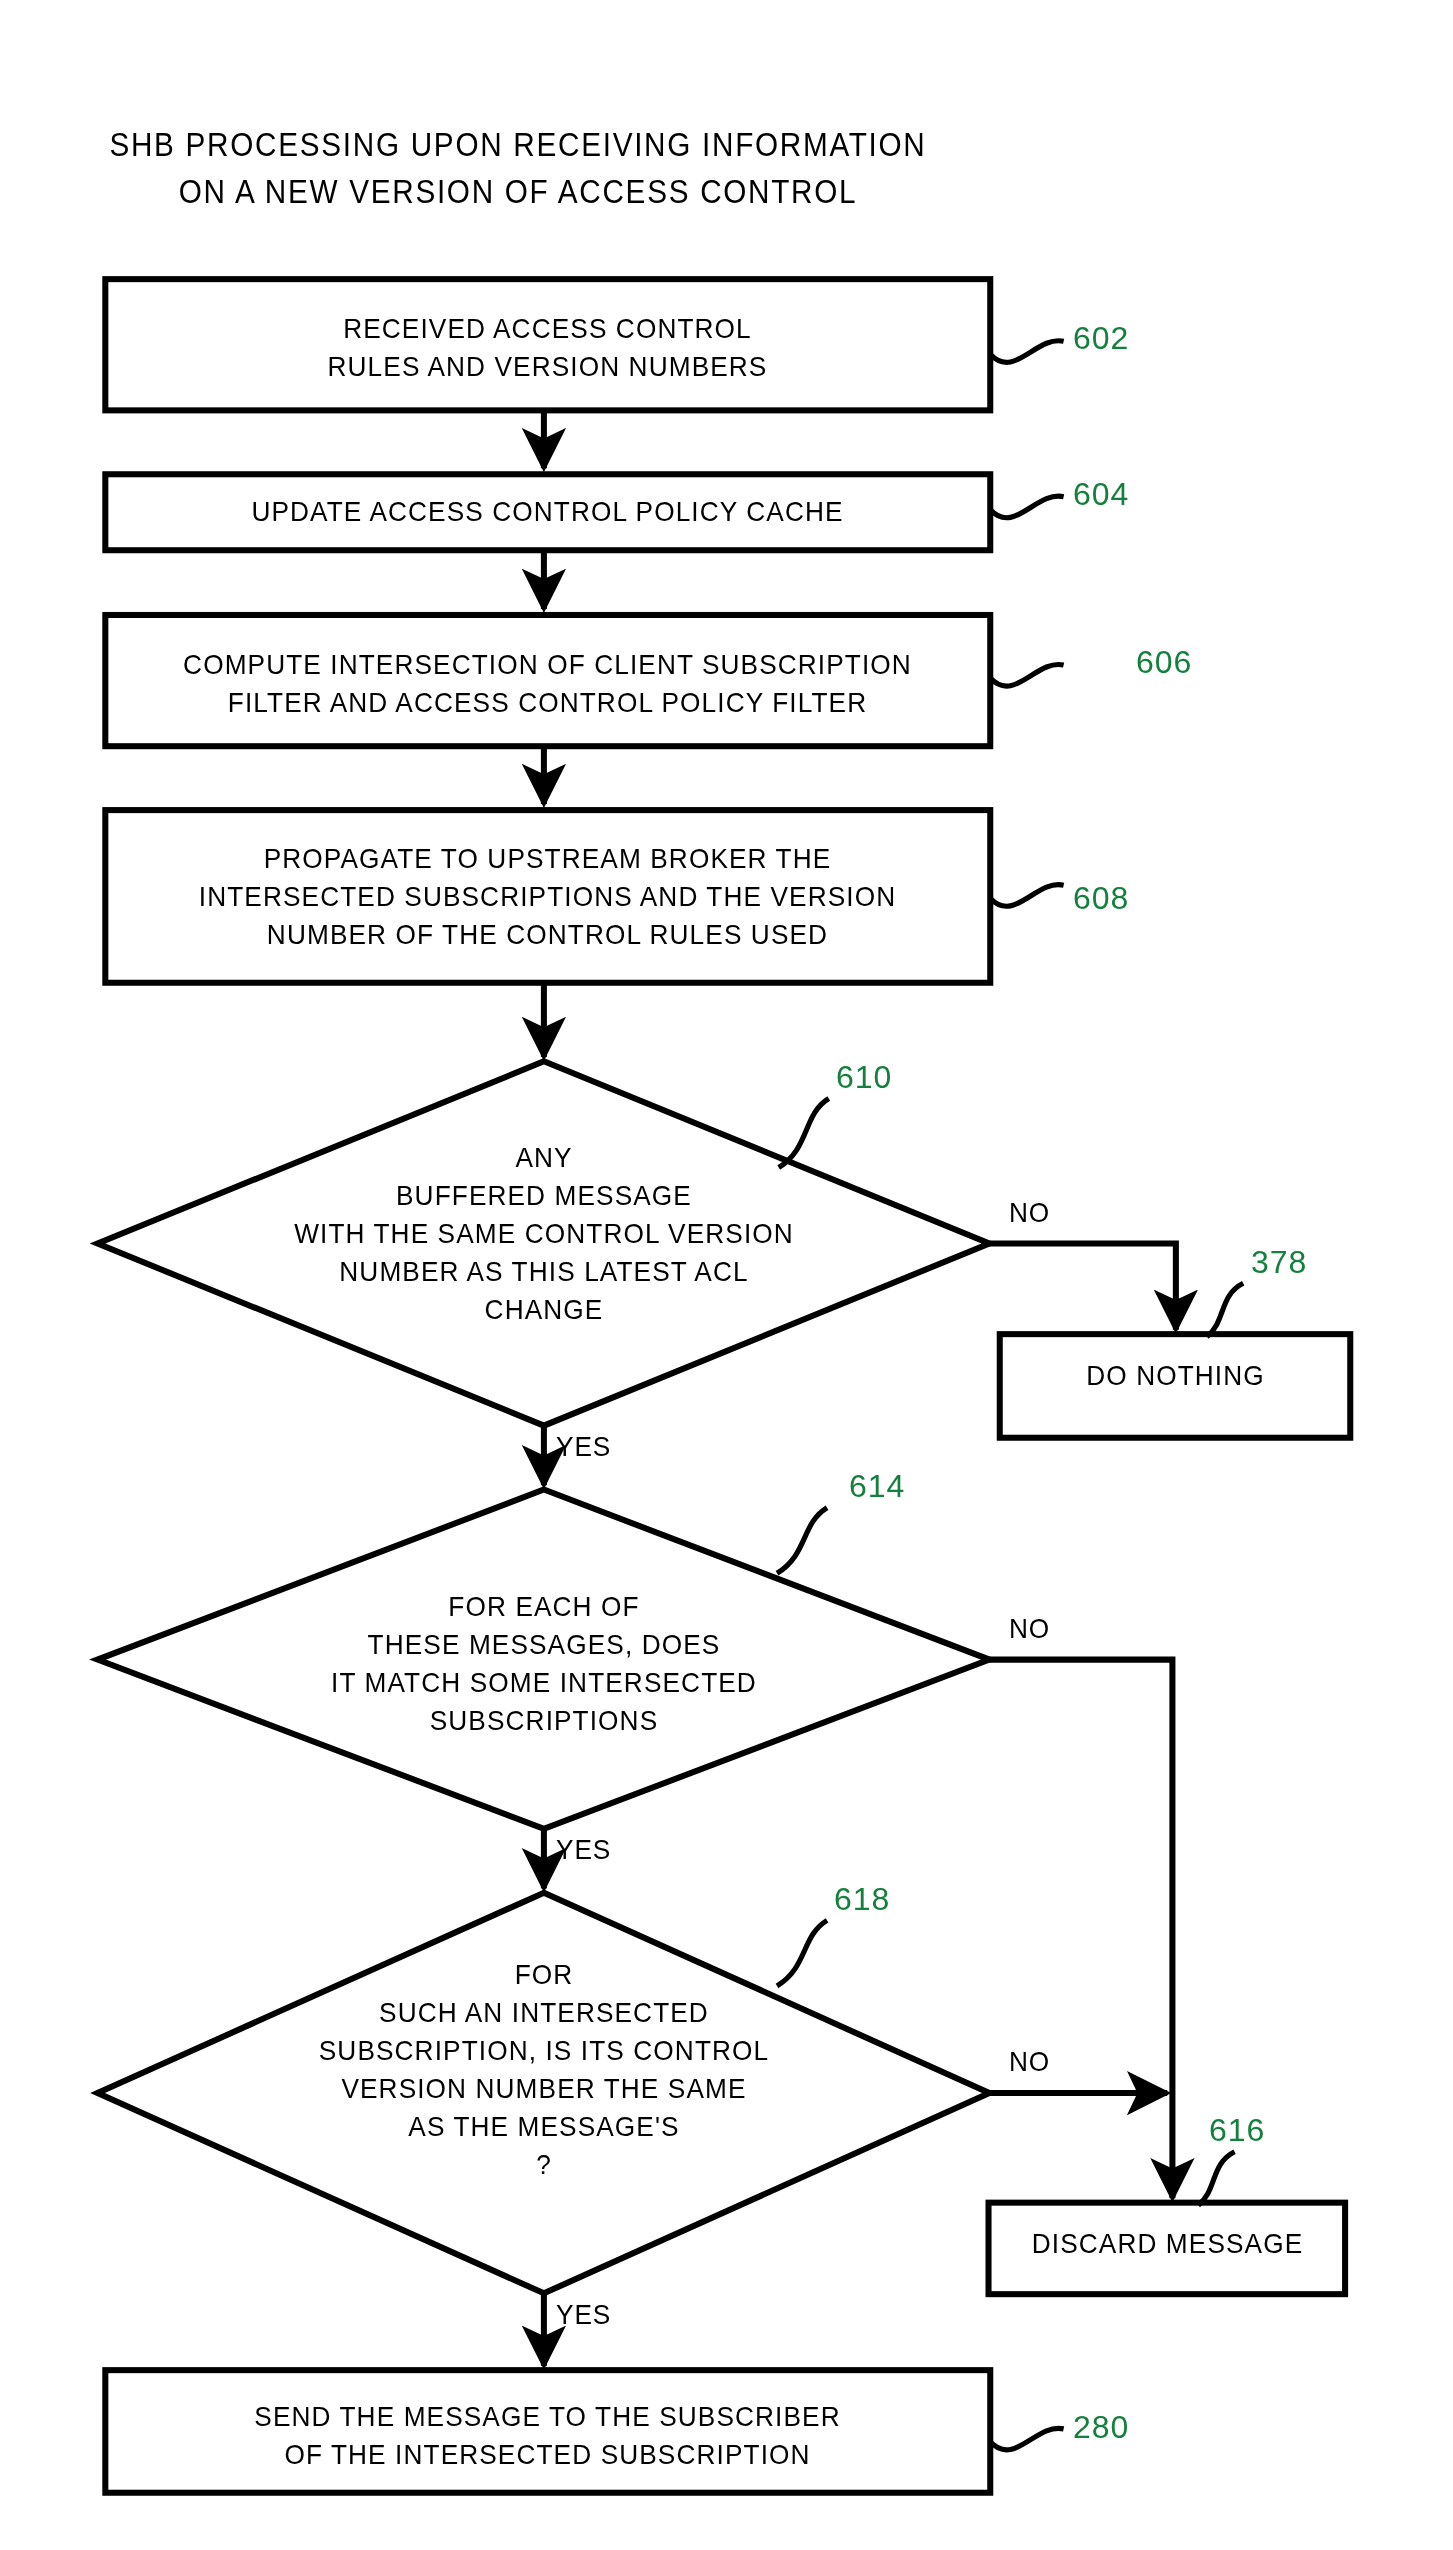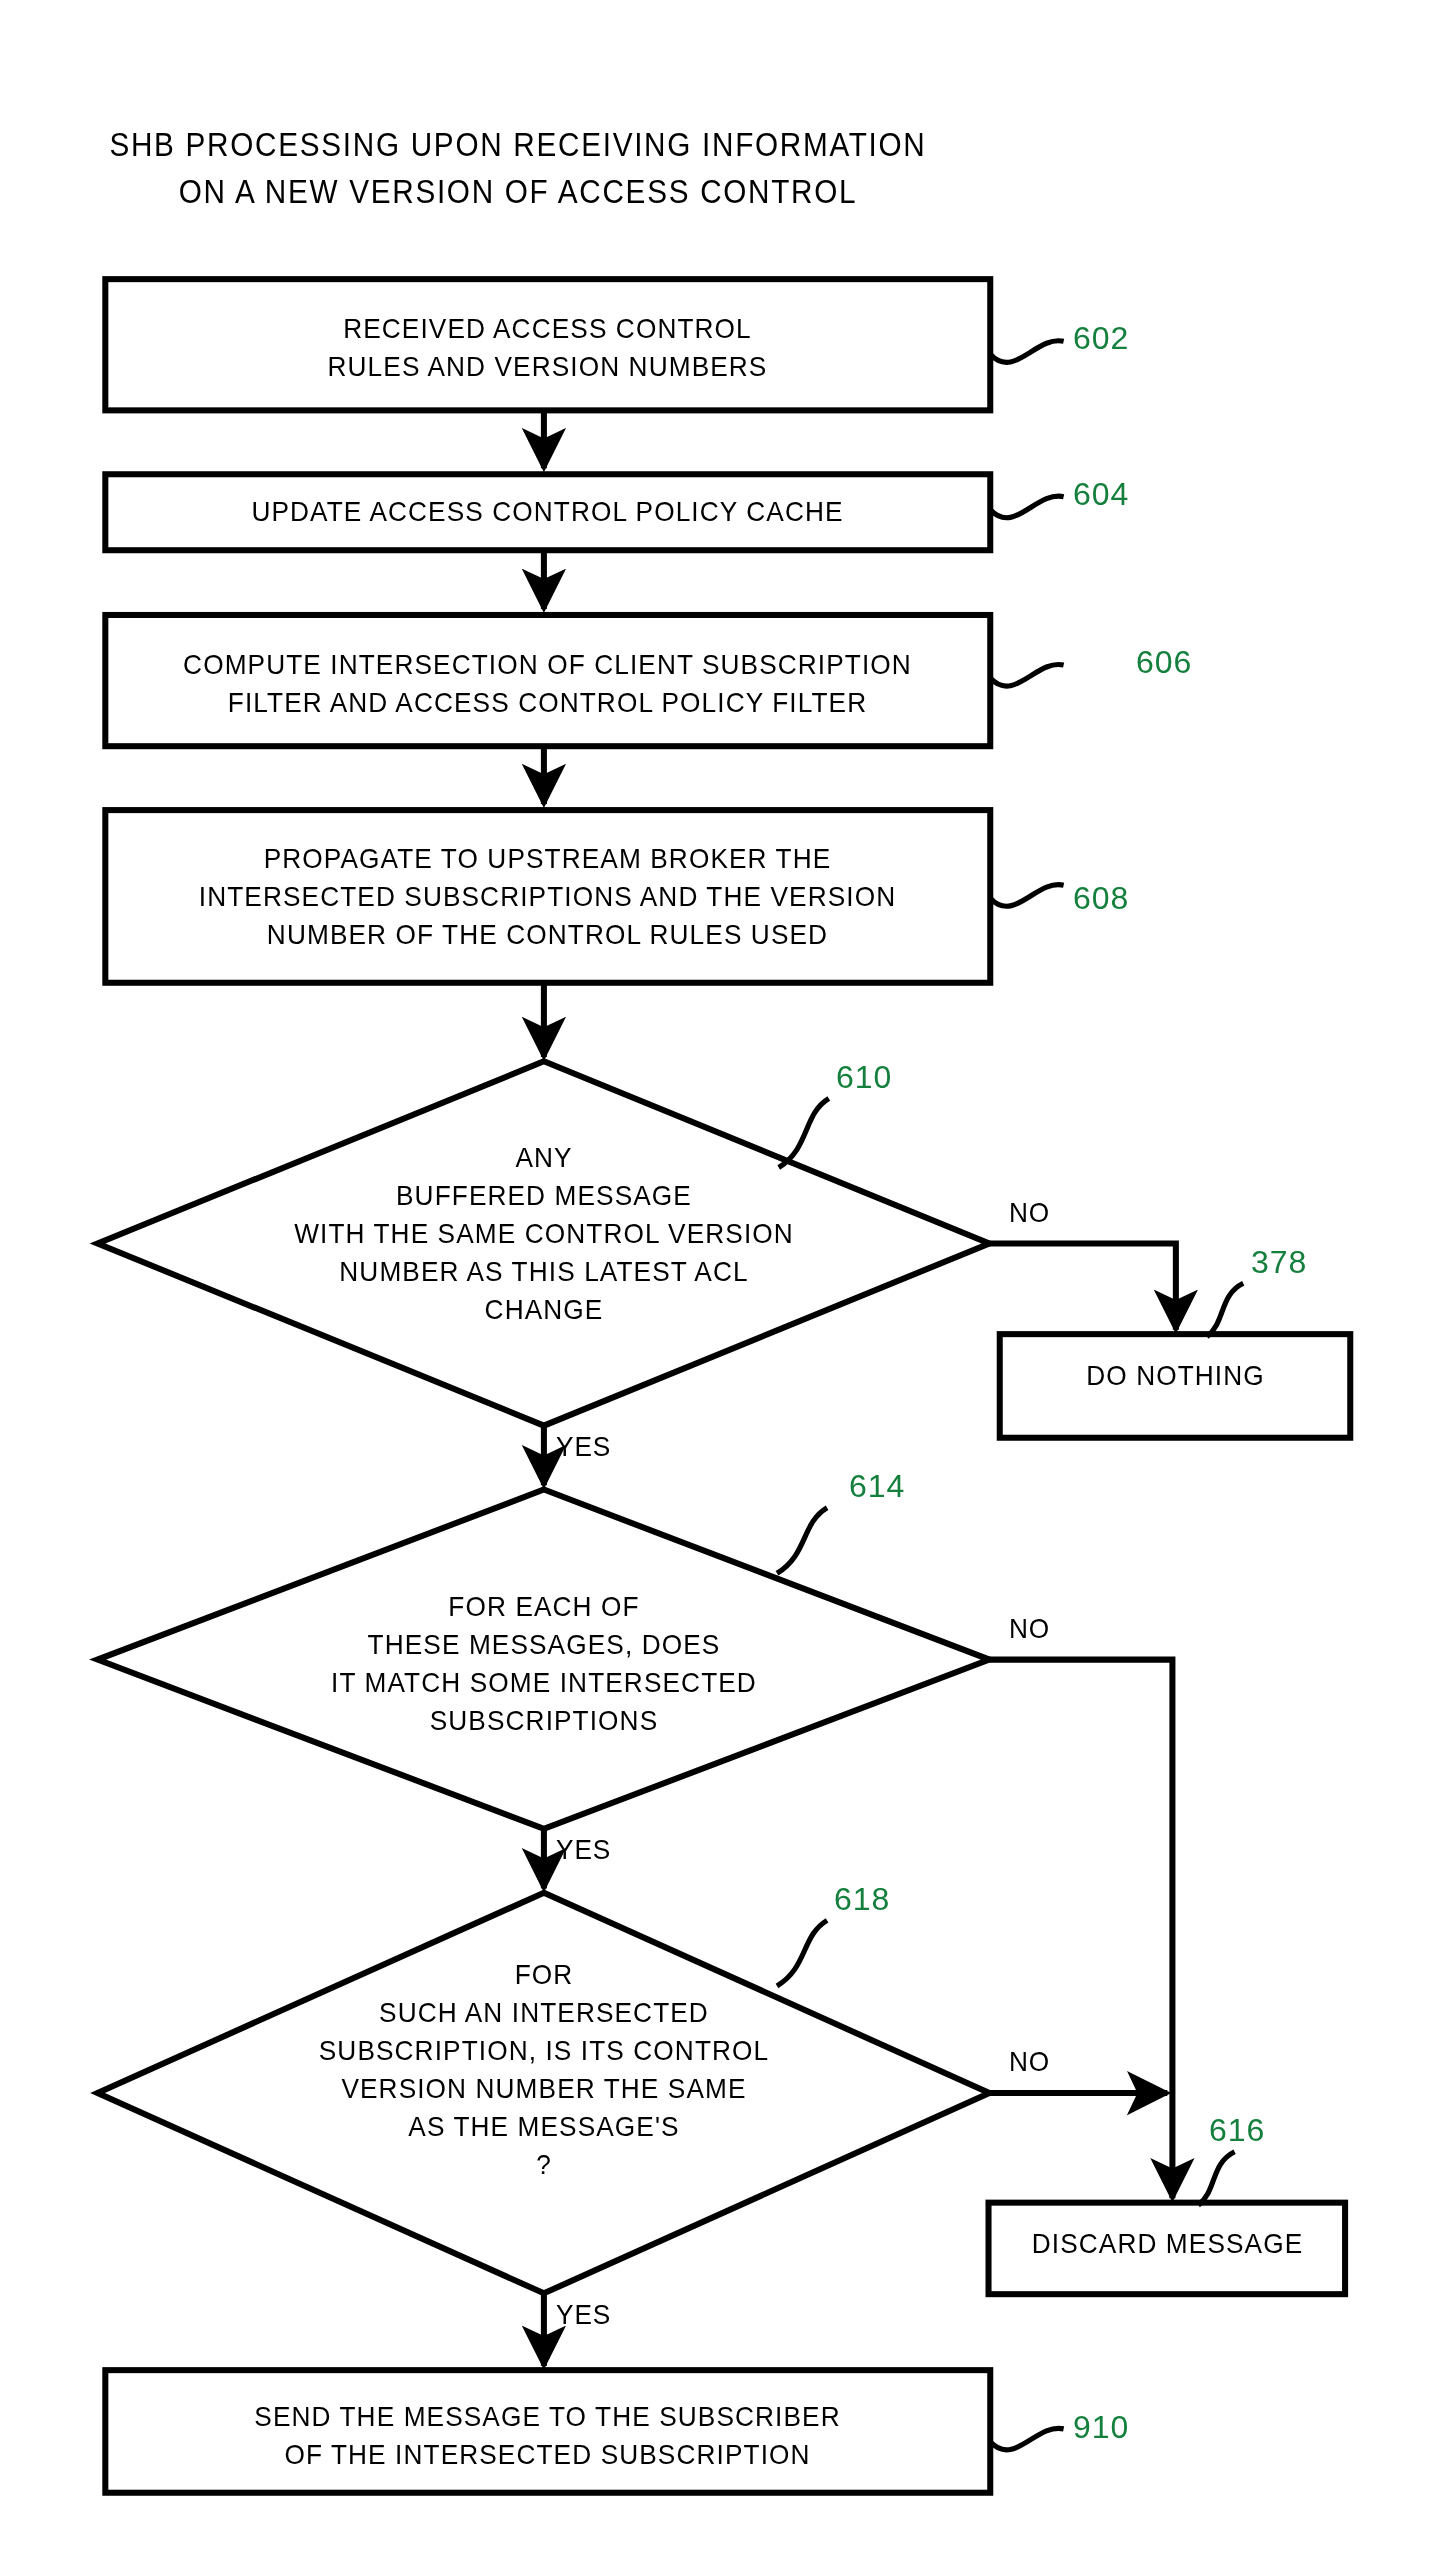--- a/index.html
+++ b/index.html
@@ -205,21 +205,21 @@
 
   <div class="refnum" style="left:1073px; top:320px;">602</div>
   <div class="refnum" style="left:1073px; top:476px;">604</div>
   <div class="refnum" style="left:1136px; top:644px;">606</div>
   <div class="refnum" style="left:1073px; top:864px;margin-top:16px;">608</div>
   <div class="refnum" style="left:836px; top:1059px;">610</div>
   <div class="refnum" style="left:1251px; top:1244px;">378</div>
   <div class="refnum" style="left:834px; top:1468px;margin-left:15px;">614</div>
   <div class="refnum" style="left:834px; top:1881px;">618</div>
   <div class="refnum" style="left:1209px; top:2112px;">616</div>
-  <div class="refnum" style="left:1073px; top:2409px;">910</div>
+  <div class="refnum" style="left:1073px; top:2409px;">280</div>
 
   <div class="edge-label" style="left:1009px; top:1196px;">NO</div>
   <div class="edge-label" style="left:556px; top:1430px;">YES</div>
   <div class="edge-label" style="left:1009px; top:1612px;">NO</div>
   <div class="edge-label" style="left:556px; top:1833px;">YES</div>
   <div class="edge-label" style="left:1009px; top:2045px;">NO</div>
   <div class="edge-label" style="left:556px; top:2298px;">YES</div>
 
 </div>
 

